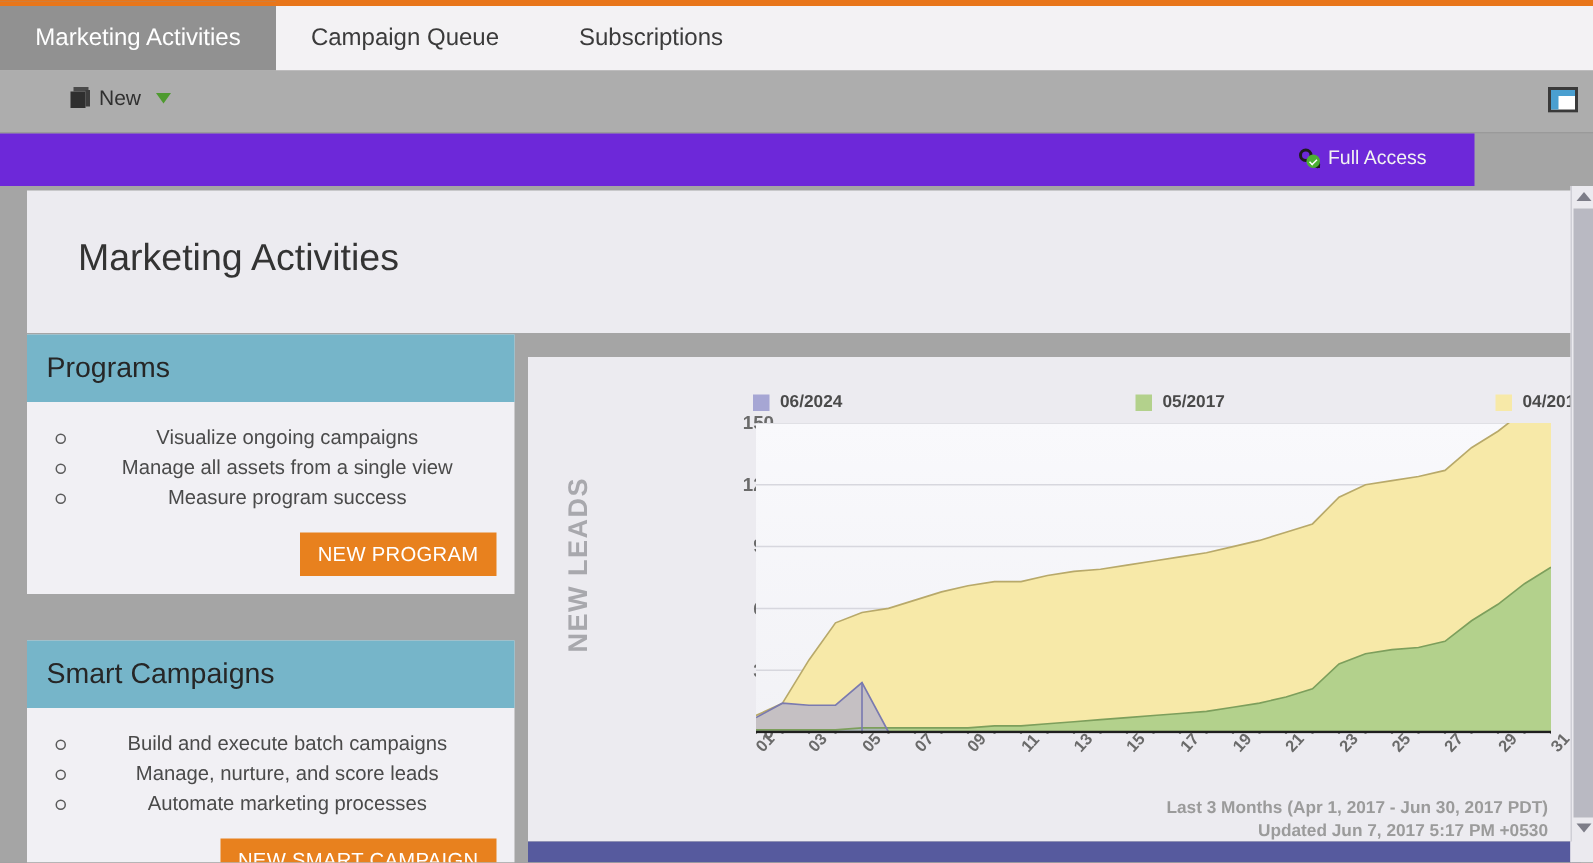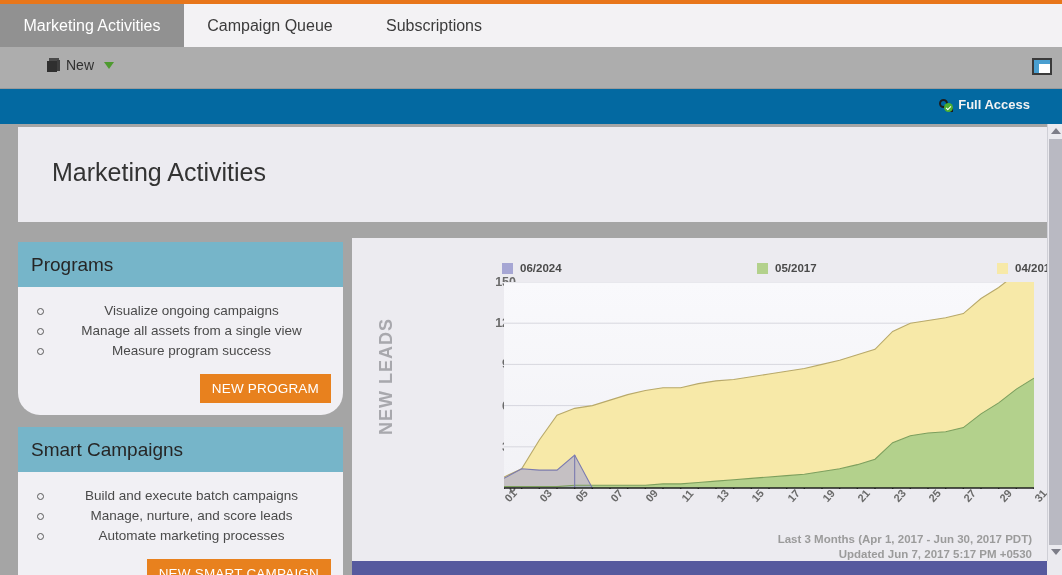--- a/index.html
+++ b/index.html
@@ -31,21 +31,21 @@
   .cube-icon .c2 { left:2px; top:0px; width:10px; height:3px; background:#4a4a4a; }
   .cube-icon .c3 { left:10px; top:2px; width:3px; height:11px; background:#3d3d3d; }
   .tb-new-label { font-size:14px; color:#303030; }
   .caret-green { width:0;height:0;border-left:5px solid transparent;border-right:5px solid transparent;border-top:7px solid #4e9a2f; margin-left:4px; }
   .tb-panel-icon { position:absolute; right:10px; top:11px; width:20px; height:17px; cursor:pointer; }
   .tb-panel-icon .outer { position:absolute; left:0; top:0; width:20px; height:17px; border:2px solid #3a3a3a; background:#ffffff; }
   .tb-panel-icon .top { position:absolute; left:2px; top:2px; width:16px; height:4px; background:#4a9fd0; }
   .tb-panel-icon .side { position:absolute; left:2px; top:6px; width:5px; height:9px; background:#4a9fd0; }
 
   
-  .accessbar { position:absolute; left:0; top:89px; width:1062px; height:35px; background:#0369a1;font-weight:bold; }
+  .accessbar { position:absolute; left:0; top:89px; width:983px; height:35px; background:#6d28d9; }
   .access-wrap { position:absolute; right:32px; top:8px; display:flex; align-items:center; gap:4px; cursor:pointer; }
   .key-icon { position:relative; width:15px; height:14px; }
   .key-icon .ring { position:absolute; left:0; top:1px; width:9px; height:9px; border:2.5px solid #1d1d1d; border-radius:50%; }
   .key-icon .stem { position:absolute; left:7px; top:7px; width:8px; height:2.5px; background:#1d1d1d; transform:rotate(35deg); transform-origin:left center; }
   .key-icon .tooth { position:absolute; left:11px; top:10px; width:2.5px; height:4px; background:#1d1d1d; }
   .key-icon .badge { position:absolute; left:5px; top:5px; width:9px; height:9px; border-radius:50%; background:#4caf32; }
   .key-icon .badge:after { content:""; position:absolute; left:2px; top:3.5px; width:4px; height:2px; border-left:1.5px solid #fff; border-bottom:1.5px solid #fff; transform:rotate(-45deg); }
   .access-label { font-size:13px; color:#f2f2f2; }
 
   
@@ -62,21 +62,21 @@
   .card-body li:before {
     content:""; position:absolute; left:7px; top:7px; width:5px; height:5px;
     border:1.5px solid #5a5a5a; border-radius:50%;
   }
   .btn-orange {
     display:inline-block; background:#e8811e; color:#ffffff; font-size:13.5px;
     padding:7px 12px 7px 12px; border:none; cursor:pointer; letter-spacing:0.2px;
   }
   .btn-row { text-align:right; margin-top:13px; }
 
-  #card-programs { top:242px;border-radius:22px; }
+  #card-programs { top:223px; }
   #card-smart { top:427px; }
 
   
   .chart-panel { position:absolute; left:352px; top:238px; width:702px; height:323px; background:#ecebf0; }
   .axis-title {
     position:absolute; left:-46px; top:128px; width:160px; text-align:center;
     transform:rotate(-90deg);
     font-size:18px; font-weight:bold; color:#a8a8ad; letter-spacing:1px;
   }
   .legend { position:absolute; left:150px; top:24px; width:540px; height:16px; }

